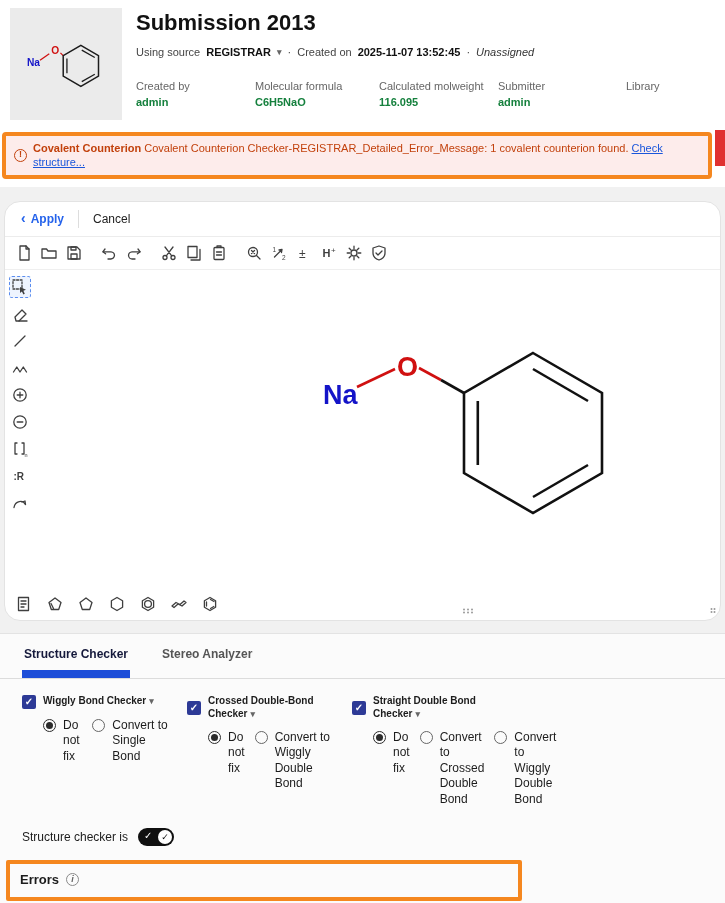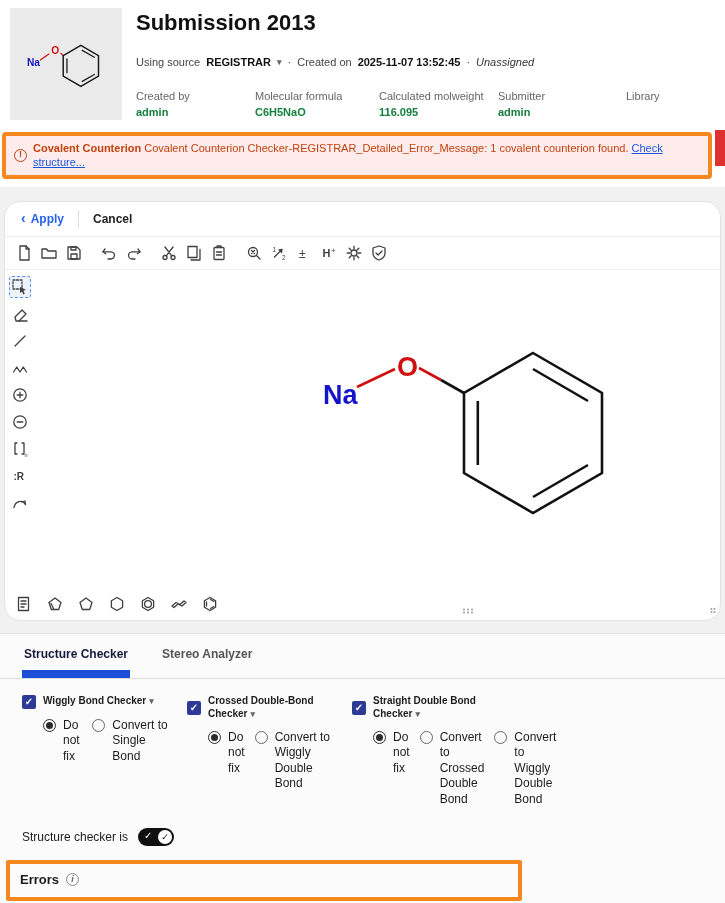--- a/index.html
+++ b/index.html
@@ -4,21 +4,21 @@
 <style>
   *{box-sizing:border-box;margin:0;padding:0}
   html,body{width:725px;height:903px;overflow:hidden}
   body{background:#f1f1f1;font-family:"Liberation Sans",sans-serif;color:#1c1c1c}
 
   
   .header{background:#fff;padding:8px 10px 10px;display:flex;gap:14px}
   .thumb{width:112px;height:112px;background:#ebebeb;flex:none;display:flex;align-items:center;justify-content:center}
   .head-right{flex:1;padding-top:2px}
   .title{font-size:22px;font-weight:bold;color:#111}
-  .meta-row{display:flex;align-items:center;gap:6px;font-size:11px;color:#444;margin-top:20px;flex-wrap:wrap}
+  .meta-row{display:flex;align-items:center;gap:6px;font-size:11px;color:#444;margin-top:10px;flex-wrap:wrap}
   .meta-strong{font-weight:bold;color:#111}
   .src-btn{display:inline-flex;align-items:center;gap:3px;font-weight:bold;color:#111}
   .unassigned{font-style:italic;color:#333}
   .chevD::after{content:"▾";font-size:9px;color:#666;margin-left:3px}
   .fields{display:flex;margin-top:22px}
   .field{margin-right:0}
   .f0{width:119px}.f1{width:124px}.f2{width:119px}.f3{width:128px}.f4{flex:1}
   .field .lbl{font-size:11px;color:#666;font-weight:normal}
   .field .val{font-size:11px;color:#15803d;font-weight:bold;margin-top:4px;min-height:12px}
 
@@ -34,21 +34,21 @@
   .scroll-marker{position:absolute;right:0;top:0;width:10px;height:36px;background:#e03131}
 
   .gap{height:14px}
 
   
   .card{margin:0 4px;background:#fff;border:1px solid #e3e3e3;border-radius:16px;position:relative}
   .actions{display:flex;align-items:center;gap:14px;padding:8px 16px;border-bottom:1px solid #ececec}
   .apply{color:#2563eb;font-weight:bold;font-size:12px;display:inline-flex;align-items:center;gap:5px;cursor:pointer}
   .chevL::before{content:"‹";font-size:14px;line-height:10px}
   .vdiv{width:1px;height:18px;background:#ddd}
-  .cancel{font-weight:bold;font-size:12px;color:#222;cursor:pointer}
+  .cancel{font-weight:normal;font-size:12px;color:#222;cursor:pointer}
 
   .toolbar{display:flex;align-items:center;gap:3px;padding:5px 8px;border-bottom:1px solid #efefef}
   .tbtn,.ltool,.ttool{width:22px;height:22px;display:flex;align-items:center;justify-content:center;border-radius:3px;cursor:pointer}
   .sep-l{margin-left:10px}
   .tbtn svg,.ltool svg,.ttool svg{stroke:#3f3f3f;fill:none;stroke-width:1.3;stroke-linecap:round;stroke-linejoin:round}
   .tbtn svg text,.ltool svg text{stroke:none;fill:#3f3f3f;font-family:"Liberation Sans",sans-serif}
 
   .ebody{position:relative;height:322px}
   .ltools{position:absolute;left:4px;top:6px;display:flex;flex-direction:column;gap:5px;z-index:2}
   .ltool.active{border:1px dashed #5b8def;background:#eef4fe}

